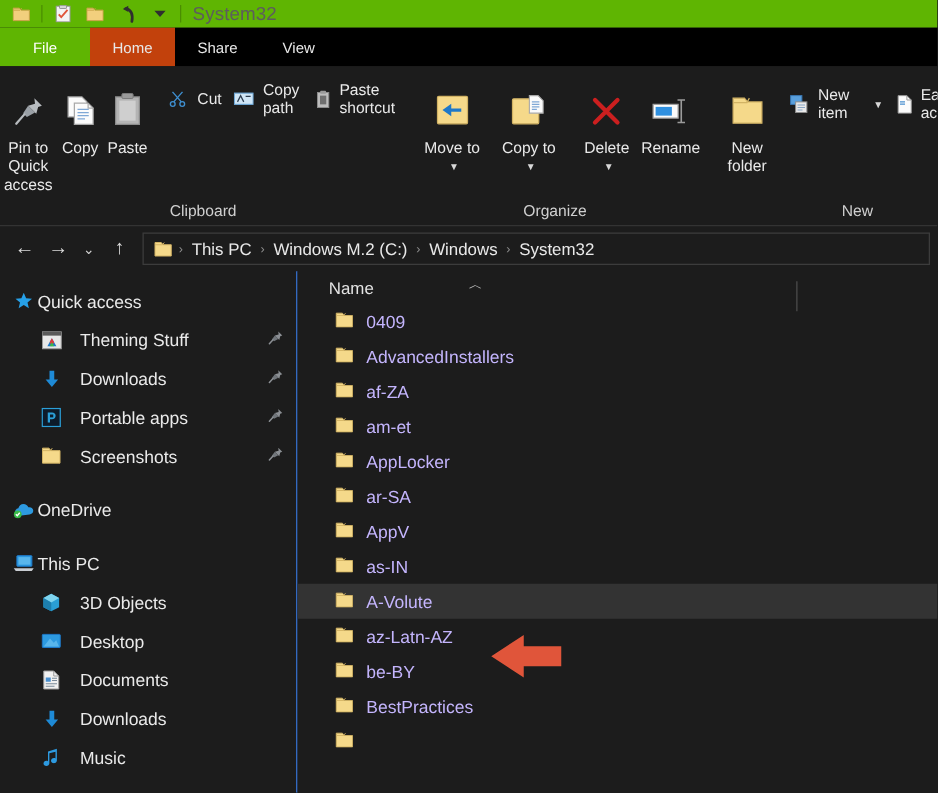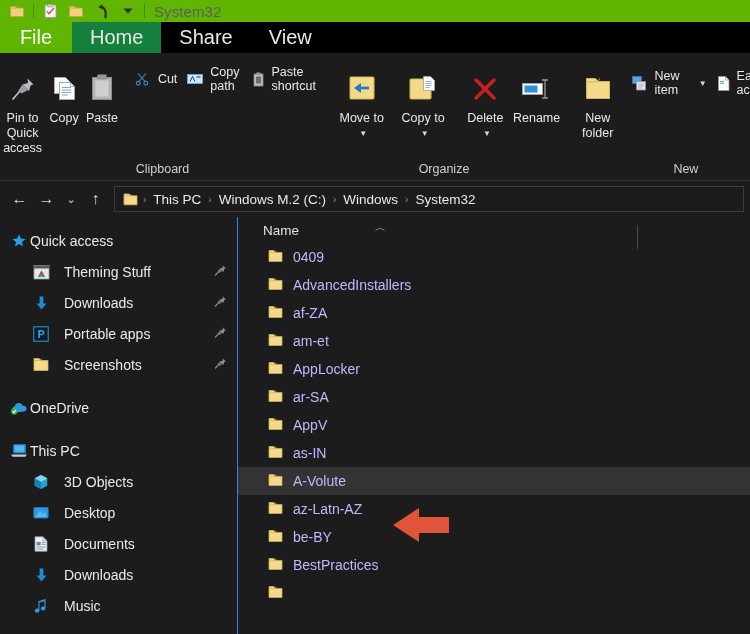--- a/index.html
+++ b/index.html
@@ -28,24 +28,24 @@
     color: #5d5d5d; font-size: 15px; margin-left: 6px;
     letter-spacing: .1px;
   }
 
   
   .tabstrip {
     height: 31px; background: #000; display: flex; align-items: stretch;
   }
   .tab {
     display: flex; align-items: center; justify-content: center;
-    font-size: 20px; color: #e8e8e8; padding: 0 18px;
+    font-size: 12px; color: #e8e8e8; padding: 0 18px;
   }
   .tab-file { background: #5fb502; color: #fff; min-width: 72px; }
-  .tab-active { background: #15803d; }
+  .tab-active { background: #c2410c; }
 
   
   .ribbon {
     height: 128px; background: #1c1c1c; display: flex;
     position: relative; border-bottom: 1px solid #333;
   }
   .group { position: relative; display: flex; flex-direction: column; }
   .group-body { flex: 1; display: flex; align-items: flex-start; padding-top: 8px; }
   .group-label {
     height: 22px; text-align: left; color: #cfcfcf; font-size: 12.5px;

